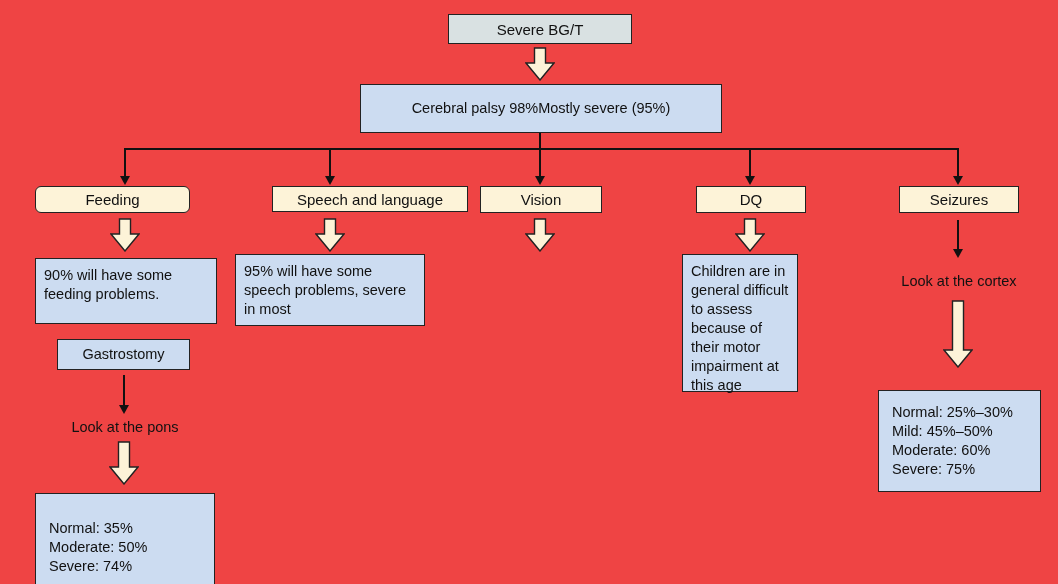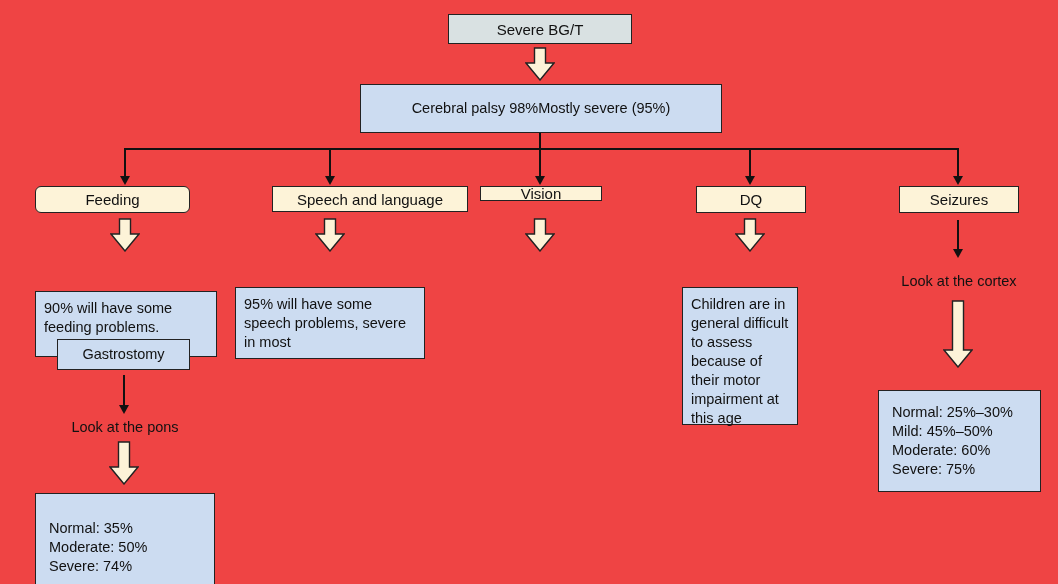--- a/index.html
+++ b/index.html
@@ -15,21 +15,21 @@
     position:absolute;
     border:1.3px solid #222;
     box-sizing:border-box;
     font-size:14.5px;
     line-height:19px;
   }
   .box-root{background:#d9e1e2;display:flex;align-items:center;justify-content:center;font-size:15px;}
   .box-blue{background:#ccdcf1;}
   .box-cream{background:#fdf3d8;display:flex;align-items:center;justify-content:center;font-size:15px;}
   .box-center{display:flex;flex-direction:row;align-items:center;justify-content:center;text-align:center;}
-  .pad{padding:7px 8px;margin-top:33px;}
+  .pad{padding:7px 8px;}
   .outcomes{padding:8px 6px 8px 13px;display:flex;flex-direction:column;justify-content:center;}
   .note{
     position:absolute;text-align:center;font-size:14.5px;line-height:19px;
   }
   .line{position:absolute;background:#111;}
   .tri-down{
     position:absolute;width:0;height:0;
     border-left:5.5px solid transparent;
     border-right:5.5px solid transparent;
     border-top:9px solid #111;
@@ -79,21 +79,21 @@
 
   <div class="line" style="left:957px;top:148px;width:1.7px;height:29px;"></div>
   <div class="tri-down" style="left:952.5px;top:176px;"></div>
 
   <div class="box box-cream" style="left:35px;top:186px;width:155px;height:27px;border-radius:6px;">
     <span>Feeding</span>
   </div>
   <div class="box box-cream" style="left:232px;top:186px;width:196px;height:26px;margin-left:40px;">
     <span>Speech and language</span>
   </div>
-  <div class="box box-cream" style="left:480px;top:186px;width:122px;height:15px;text-align:right;">
+  <div class="box box-cream" style="left:480px;top:186px;width:122px;height:27px;text-align:right;">
     <span>Vision</span>
   </div>
   <div class="box box-cream" style="left:696px;top:186px;width:110px;height:27px;">
     <span>DQ</span>
   </div>
   <div class="box box-cream" style="left:899px;top:186px;width:120px;height:27px;">
     <span>Seizures</span>
   </div>
 
   <svg class="block-arrow" style="left:110px;top:218px;" width="30" height="34" viewBox="0 0 30 34">

